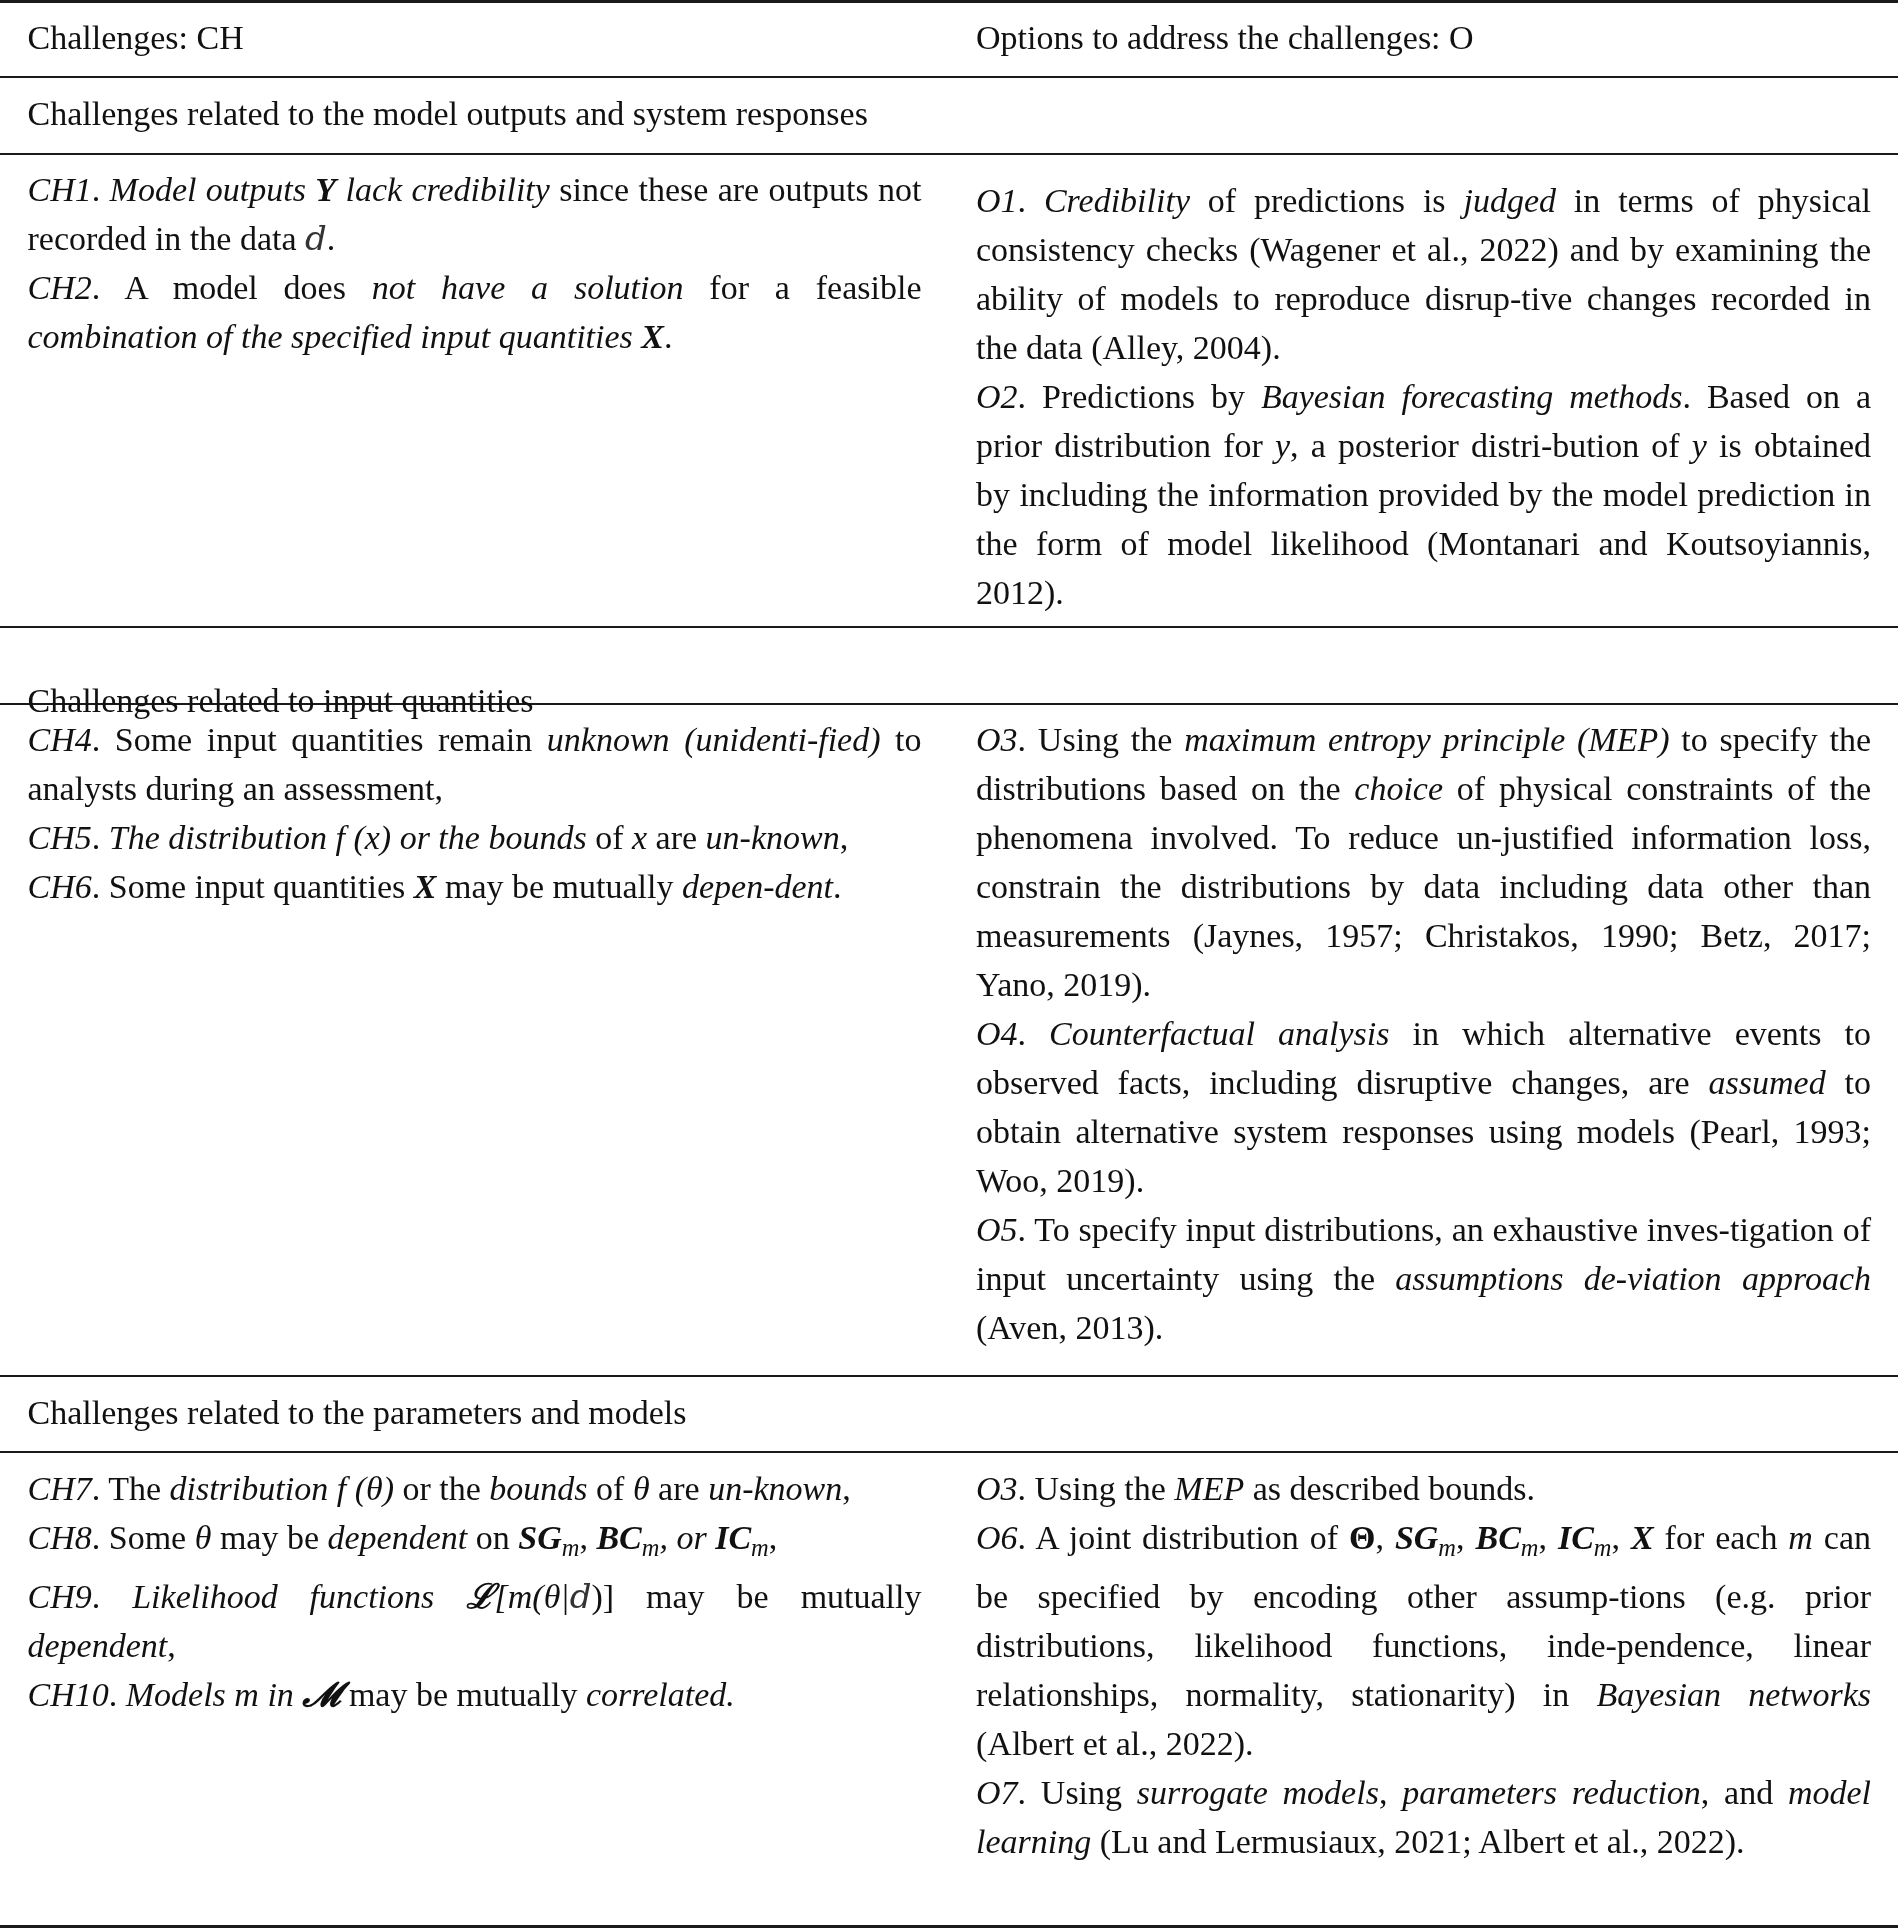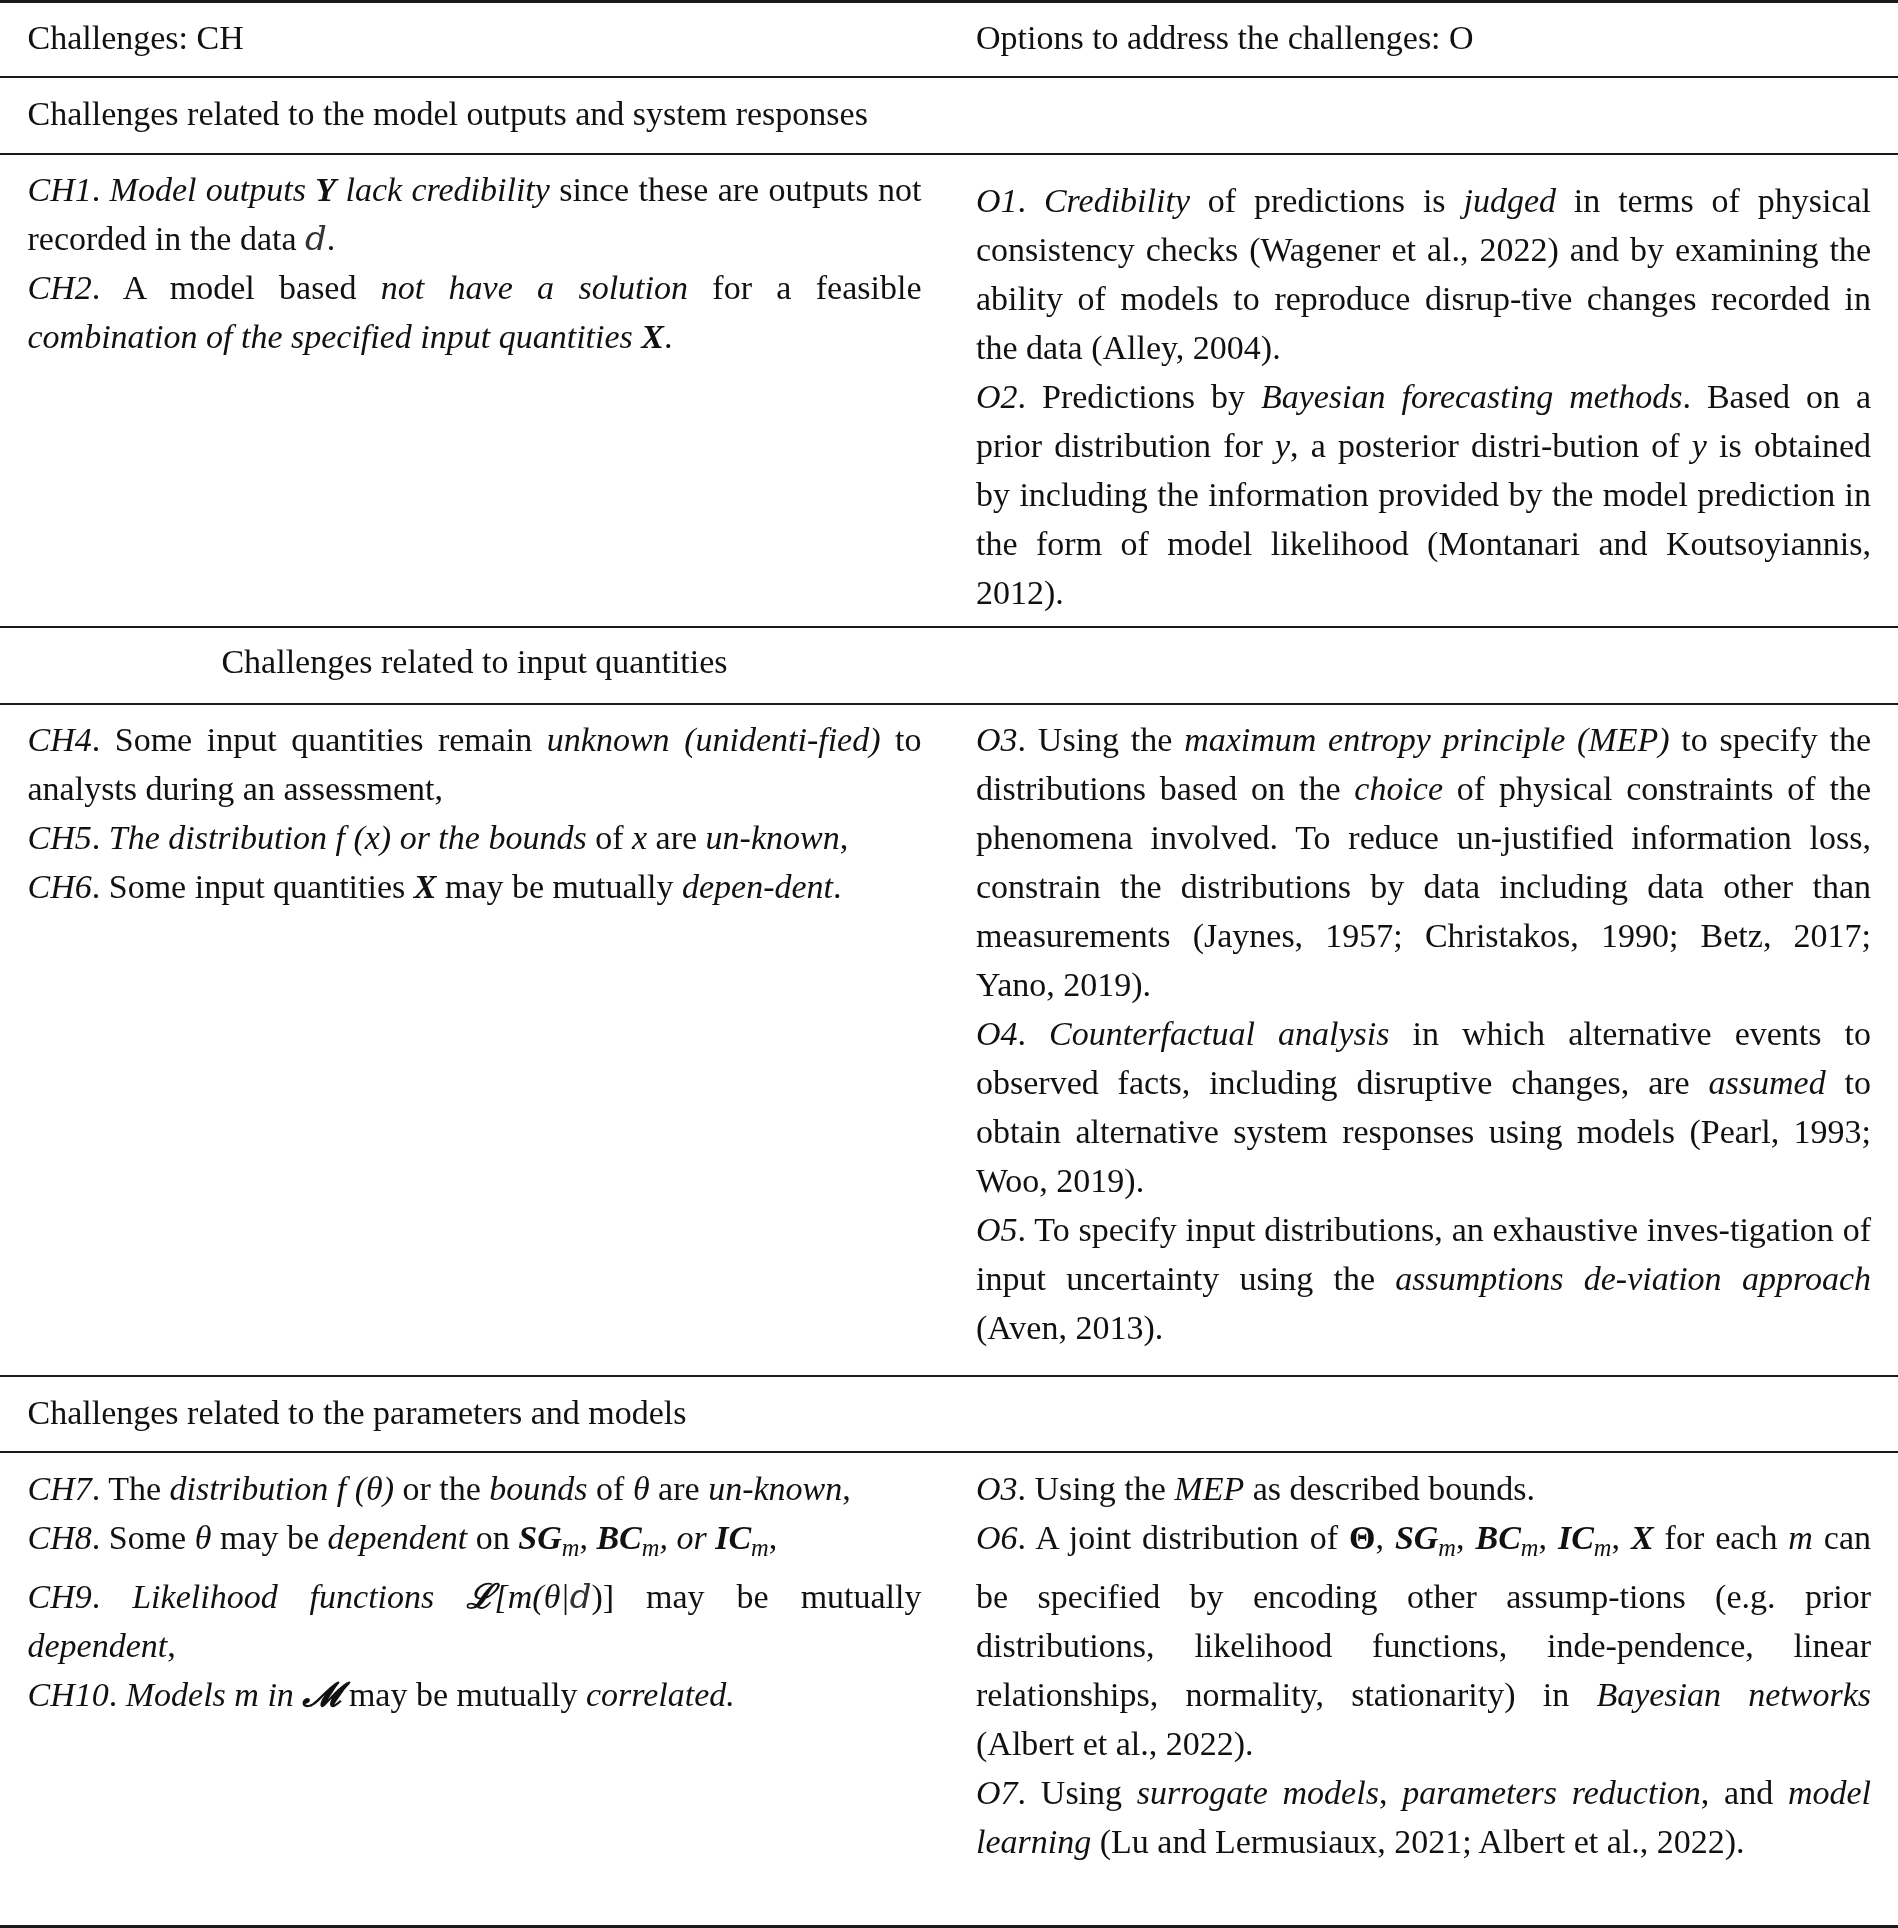--- a/index.html
+++ b/index.html
@@ -37,29 +37,29 @@
 <div class="rule thin" style="top:1451px;"></div>
 <div class="rule thick" style="top:1925px;"></div>
 
 <div class="cell left hdr" style="top:13px;">Challenges: CH</div>
 <div class="cell right hdr" style="top:13px;">Options to address the challenges: O</div>
 
 <div class="cell left hdr" style="top:89px;">Challenges related to the model outputs and system responses</div>
 
 <div class="cell left para" style="top:165px;">
   <p><i>CH1</i><span>. </span><i>Model outputs </i><b class="bi">Y</b><i> lack credibility</i><span> since these are outputs not recorded in the data </span><span class="dset">d</span><span>.</span></p>
-  <p><i>CH2</i><span>. </span><span>A model based </span><i>not have a solution</i><span> for a feasible </span><i>combination of the specified input quantities </i><b class="bi">X</b><span>.</span></p>
+  <p><i>CH2</i><span>. </span><span>A model does </span><i>not have a solution</i><span> for a feasible </span><i>combination of the specified input quantities </i><b class="bi">X</b><span>.</span></p>
 </div>
 
 <div class="cell right para" style="top:176px;">
   <p><i>O1</i><span>. </span><i>Credibility</i><span> of predictions is </span><i>judged</i><span> in terms of physical consistency checks (Wagener et al., 2022) and by examining the ability of models to reproduce disrup-tive changes recorded in the data (Alley, 2004).</span></p>
   <p><i>O2</i><span>. </span><span>Predictions by </span><i>Bayesian forecasting methods</i><span>. Based on a prior distribution for </span><i>y</i><span>, a posterior distri-bution of </span><i>y</i><span> is obtained by including the information provided by the model prediction in the form of model likelihood (Montanari and Koutsoyiannis, 2012).</span></p>
 </div>
 
-<div class="cell left hdr" style="top:637px;text-align:center;">Challenges related to input quantities</div>
+<div class="cell left hdr" style="top:676px;">Challenges related to input quantities</div>
 
 <div class="cell left para" style="top:715px;">
   <p><i>CH4</i><span>. </span><span>Some input quantities remain </span><i>unknown (unidenti-fied)</i><span> to analysts during an assessment,</span></p>
   <p><i>CH5</i><span>. </span><i>The distribution </i><i>f (x)</i><i> or the bounds</i><span> of </span><i>x</i><span> are </span><i>un-known</i><span>,</span></p>
   <p><i>CH6</i><span>. </span><span>Some input quantities </span><b class="bi">X</b><span> may be mutually </span><i>depen-dent</i><span>.</span></p>
 </div>
 
 <div class="cell right para" style="top:715px;">
   <p><i>O3</i><span>. </span><span>Using the </span><i>maximum entropy principle (MEP)</i><span> to specify the distributions based on the </span><i>choice</i><span> of physical constraints of the phenomena involved. To reduce un-justified information loss, constrain the distributions by data including data other than measurements (Jaynes, 1957; Christakos, 1990; Betz, 2017; Yano, 2019).</span></p>
   <p><i>O4</i><span>. </span><i>Counterfactual analysis</i><span> in which alternative events to observed facts, including disruptive changes, are </span><i>assumed</i><span> to obtain alternative system responses using models (Pearl, 1993; Woo, 2019).</span></p>

